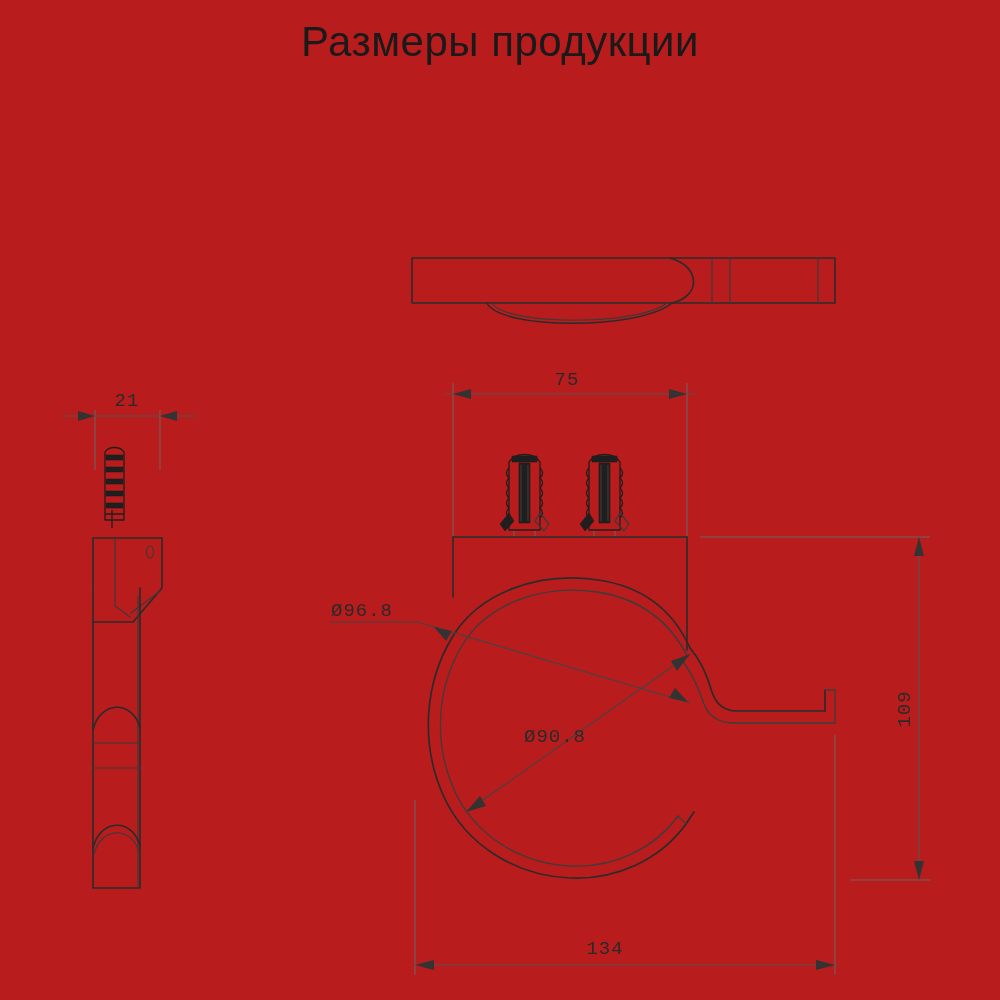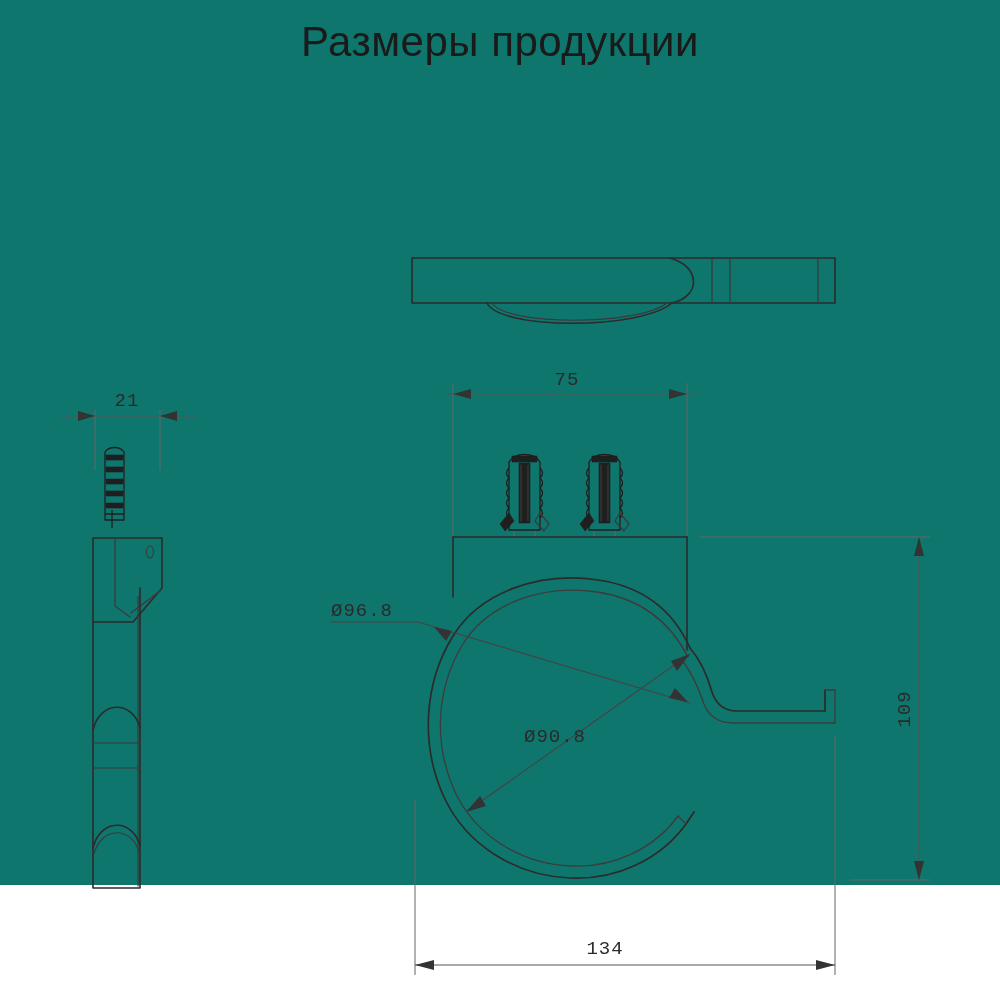--- a/index.html
+++ b/index.html
@@ -10,22 +10,22 @@
   body {
     width: 1000px;
     height: 1000px;
     font-family: "Liberation Sans", sans-serif;
     overflow: hidden;
     position: relative;
   }
   #sheet {
     position: relative;
     width: 1000px;
-    height: 885px;
-    background: #0f766e;
+    height: 1000px;
+    background: #b91c1c;
   }
   #drawing-svg {
     position: absolute;
     left: 0;
     top: 0;
     width: 1000px;
     height: 1000px;
     display: block;
   }
   .title-text {

